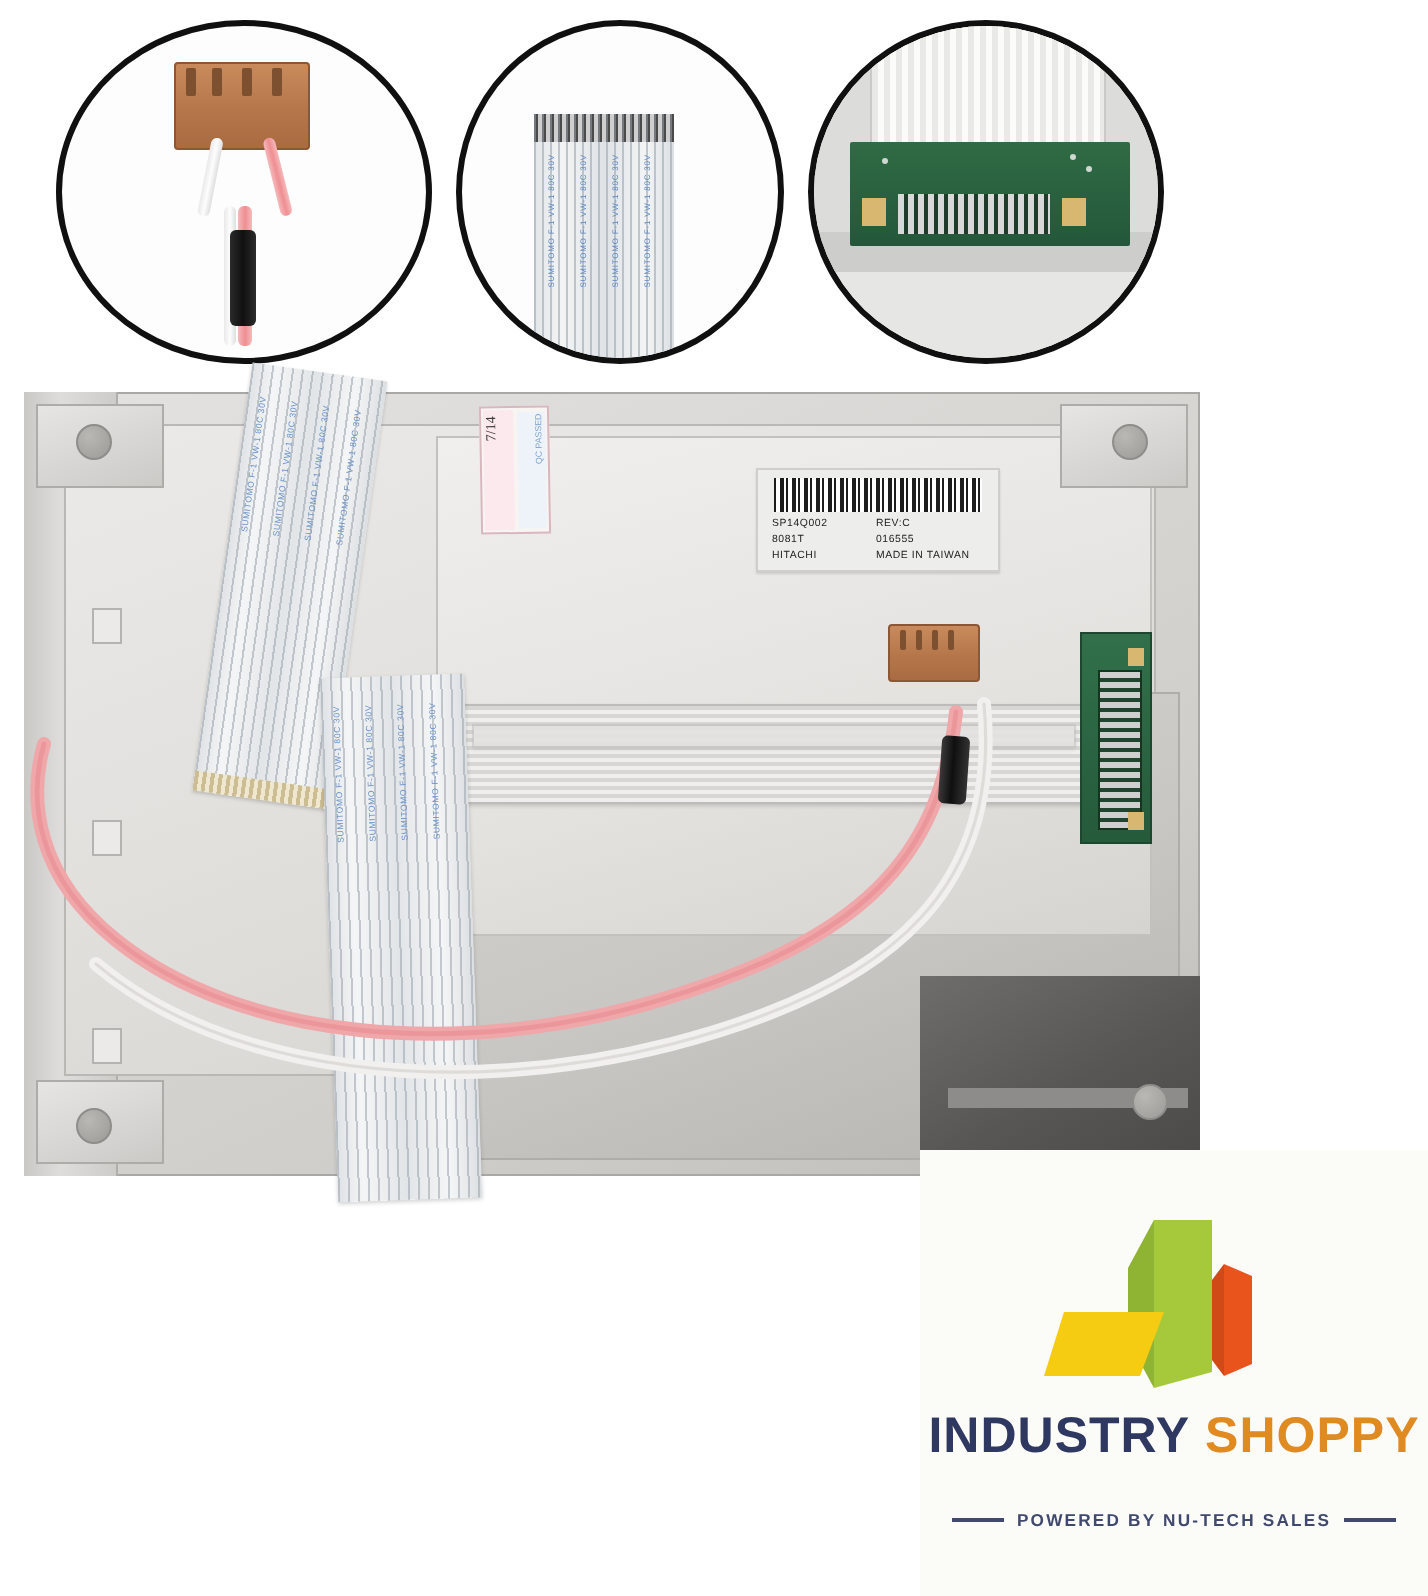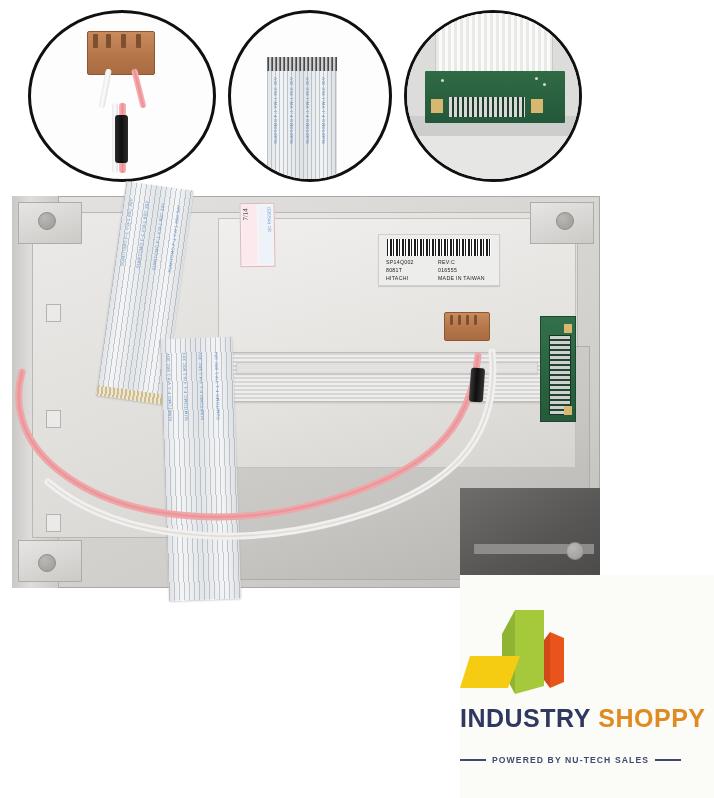--- a/index.html
+++ b/index.html
@@ -101,21 +101,21 @@
   .pcb-right{position:absolute;left:540px;top:316px;width:34px;height:104px;
        background:linear-gradient(180deg,#31704a,#255a3b);border:1px solid #1d472f;}
   .pcb-right-conn{position:absolute;left:8px;top:18px;width:20px;height:78px;
        background:repeating-linear-gradient(180deg,#cfcfcf 0 3px,#20452f 3px 5px);border:1px solid #16351f;}
 
   
   #panel-conn{position:absolute;left:444px;top:312px;width:44px;height:28px;}
 
   
   #logo-box{position:absolute;left:460px;top:575px;width:254px;height:223px;
-       background:#fbfbf8;display:flex;flex-direction:column;align-items:flex-start;justify-content:center;}
+       background:#fbfbf8;display:flex;flex-direction:column;align-items:center;justify-content:center;}
   .logo-mark{position:relative;width:130px;height:92px;margin-bottom:6px;}
   .logo-word{font-size:25px;font-weight:bold;letter-spacing:.5px;line-height:1;white-space:nowrap;}
   .logo-word .w1{color:#2e3860;}
   .logo-word .w2{color:#e08a22;}
   .logo-sub{display:flex;align-items:center;gap:6px;margin-top:24px;}
   .logo-sub .rule{display:block;width:26px;height:1.5px;background:#41496e;}
   .logo-sub .txt{font-size:8.6px;letter-spacing:1.1px;color:#41496e;white-space:nowrap;font-weight:bold;}
 </style>
 </head>
 <body>

